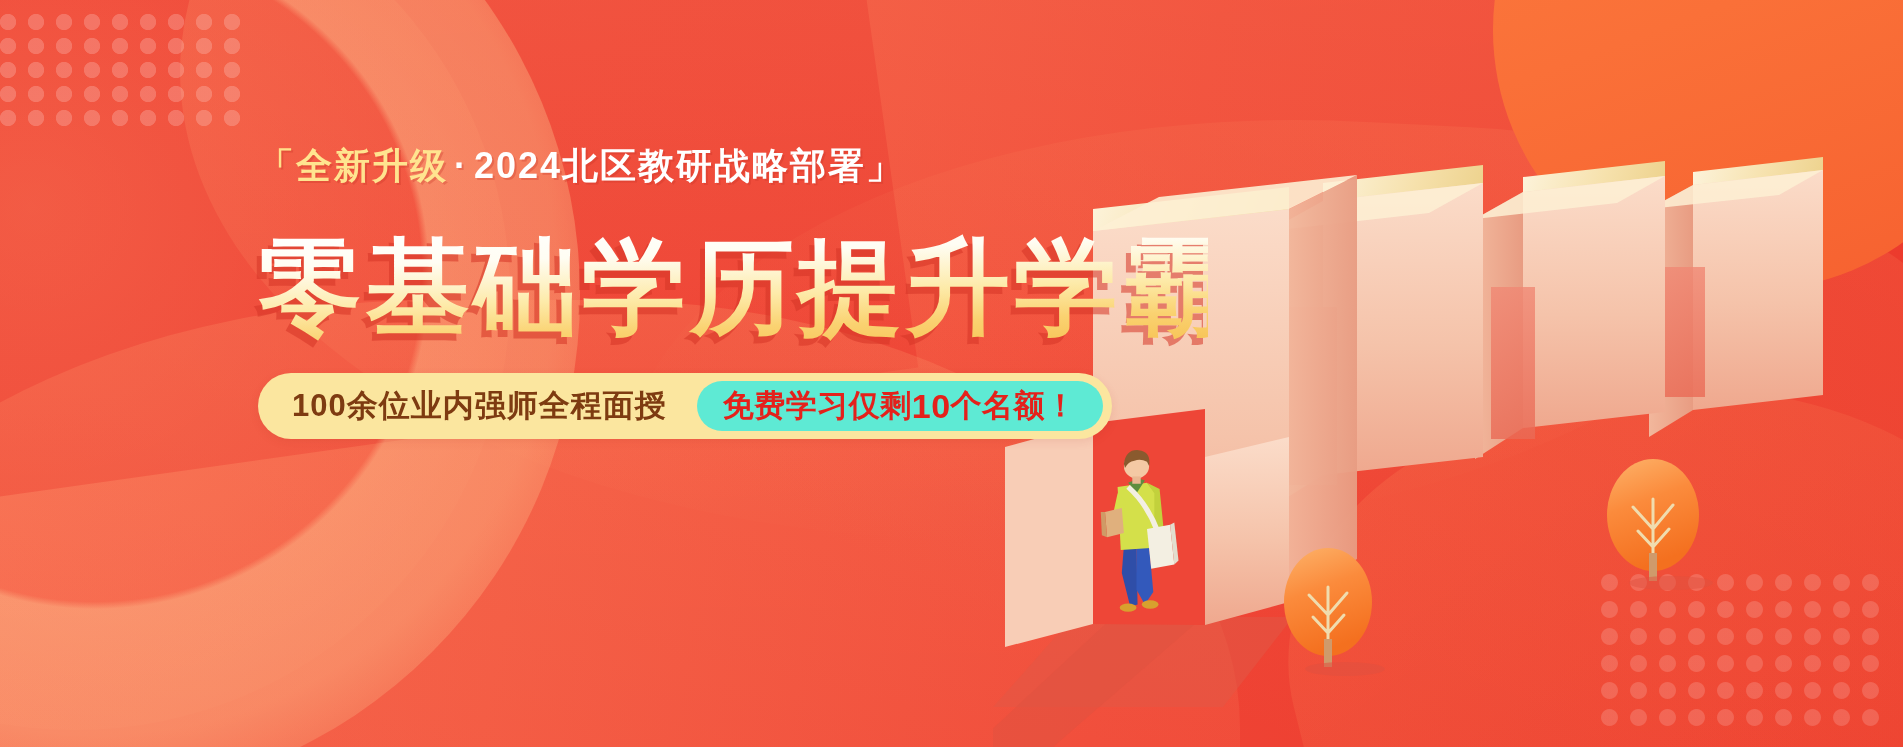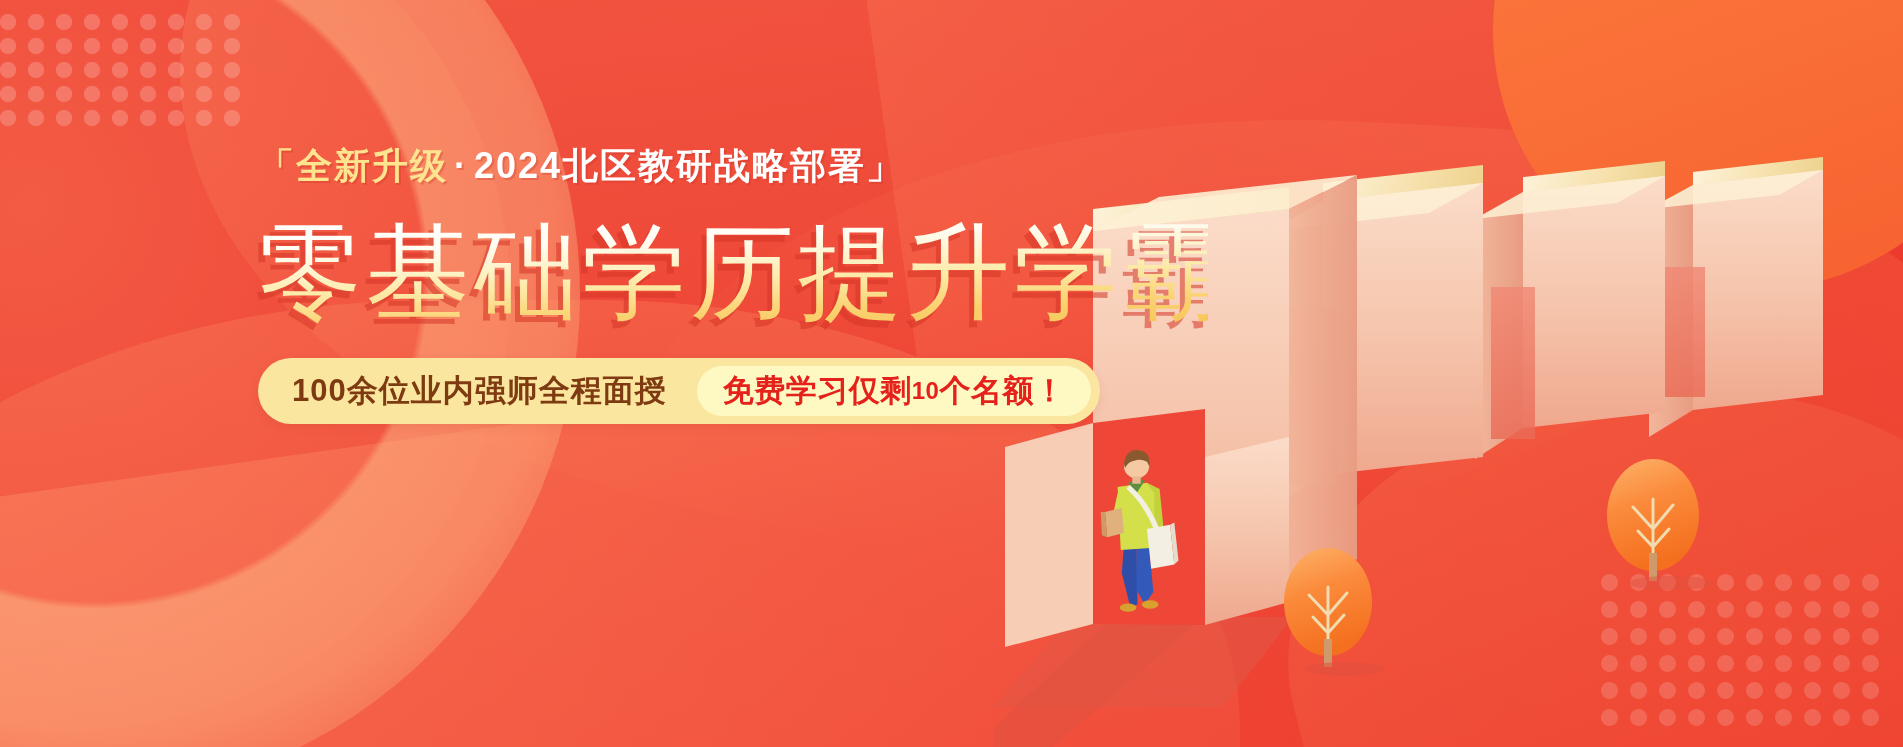--- a/index.html
+++ b/index.html
@@ -123,23 +123,23 @@
     line-height:1;
     white-space:nowrap;
     text-shadow:2px 2px 0 rgba(200,50,35,0.30);
   }
   .subtitle .bracket{color:#ffe08a;font-weight:700;}
   .subtitle .hl{color:#ffe48f;}
   .subtitle .wt{color:#ffffff;}
   .subtitle .dot-sep{color:#ffffff;padding:0 6px;}
 
   .headline{
-    margin-top:32px;
+    margin-top:47px;
     font-size:104px;
-    font-weight:400;
+    font-weight:700;
     line-height:1.08;
     letter-spacing:4px;
     white-space:nowrap;
     background:linear-gradient(178deg,#ffffff 0%,#fffdf3 26%,#fdeaa8 56%,#fad271 78%,#f7c355 100%);
     -webkit-background-clip:text;
     background-clip:text;
     color:transparent;
     -webkit-text-fill-color:transparent;
     filter:drop-shadow(-5px 7px 0 rgba(214,52,38,0.55));
     text-align:right;
@@ -157,33 +157,33 @@
   }
   .pill-left{
     font-size:31px;
     font-weight:700;
     color:#7e3b11;
     letter-spacing:1px;
     white-space:nowrap;
     padding-right:30px;
   }
   .pill-right{
-    background:#fef9c3;
+    background:#5eead4;
     border-radius:40px;
     height:50px;
     display:inline-flex;
     align-items:center;
     padding:0 26px;
     color:#e4211b;
     font-size:31px;
     font-weight:800;
     letter-spacing:0.5px;
     white-space:nowrap;
   }
-  .pill-right .num{font-size:24px;font-weight:900;}
+  .pill-right .num{font-size:34px;font-weight:900;}
 
   
   .illus{
     position:absolute;
     right:0;bottom:0;
     width:910px;height:600px;
     z-index:20;
   }
   .illus svg{display:block;width:100%;height:100%;}
 </style>

